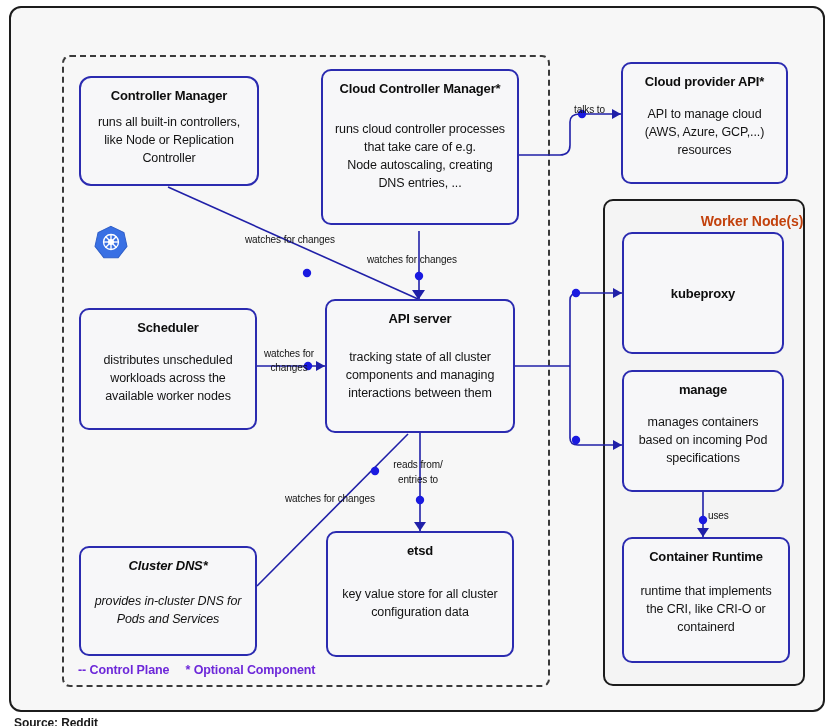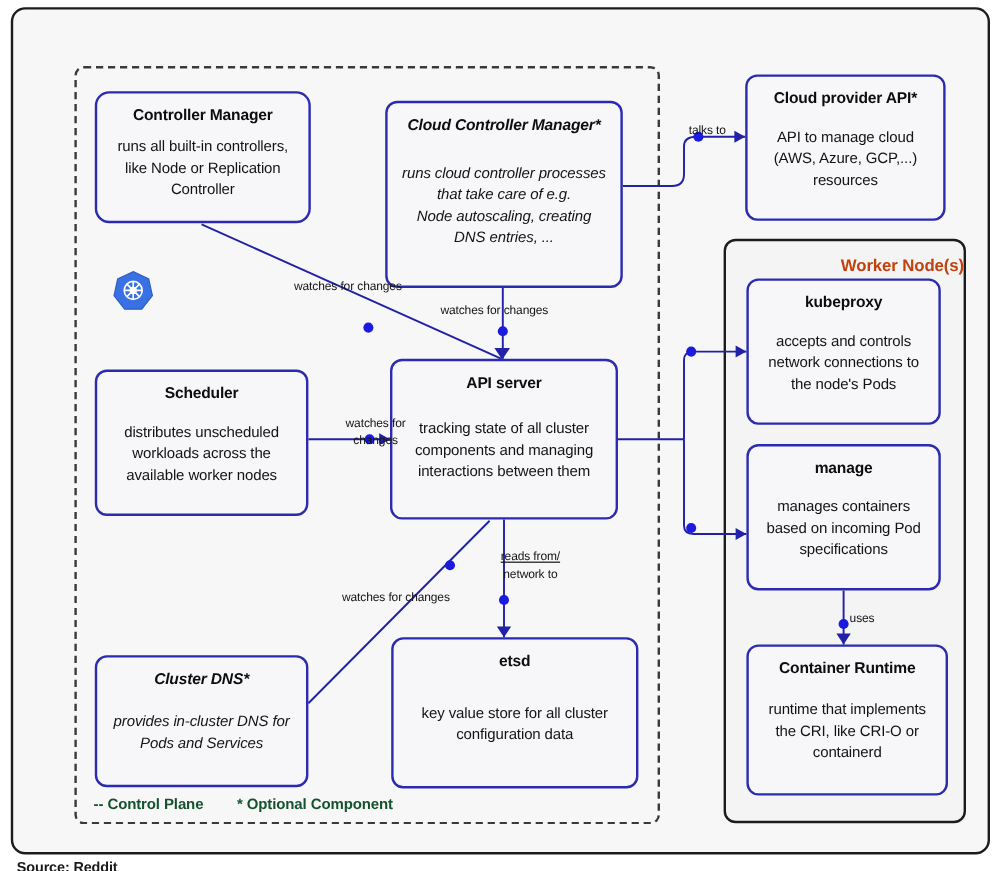--- a/index.html
+++ b/index.html
@@ -90,56 +90,56 @@
     color: #131313;
     text-align: center;
     line-height: 1.45;
     letter-spacing: -0.1px;
     margin-top: auto;
     margin-bottom: auto;
     padding: 0 2px;
   }
   
   #node-controller-manager { left: 79px;  top: 76px;  width: 180px; height: 110px; border-radius: 12px; }
-  #node-cloud-controller-manager { left: 321px; top: 84px; width: 198px; height: 156px; font-style: italic; }
+  #node-cloud-controller-manager { left: 321px; top: 69px; width: 198px; height: 156px; }
   #node-cloud-provider-api { left: 621px; top: 62px; width: 167px; height: 122px; }
   #node-scheduler { left: 79px;  top: 308px; width: 178px; height: 122px; }
   #node-api-server { left: 325px; top: 299px; width: 190px; height: 134px; }
   #node-cluster-dns { left: 79px;  top: 546px; width: 178px; height: 110px; font-style: italic; }
-  #node-etsd { left: 326px; top: 531px; width: 206px; height: 126px; }
+  #node-etsd { left: 326px; top: 531px; width: 188px; height: 126px; }
   #node-kubeproxy { left: 622px; top: 232px; width: 162px; height: 122px; justify-content: center; }
   #node-kubelet { left: 622px; top: 370px; width: 162px; height: 122px; }
   #node-container-runtime { left: 622px; top: 537px; width: 168px; height: 126px; }
 
   
   .legend {
     position: absolute;
     left: 78px;
     top: 663px;
     display: flex;
-    gap: 28px;
+    gap: 16px;
     align-items: center;
     font-size: 12.5px;
     font-weight: bold;
-    color: #14532d;
+    color: #6d28d9;
     letter-spacing: -0.1px;
   }
   .legend-item { white-space: nowrap; }
 
   
   .edge-label {
     position: absolute;
     font-size: 10px;
     color: #131313;
     letter-spacing: -0.1px;
     line-height: 1.25;
     white-space: nowrap;
     background: transparent;
   }
-  .edge-label.center { text-align: center; padding-left: 24px; }
+  .edge-label.center { text-align: center; }
 
   
   #wires {
     position: absolute;
     left: 0; top: 0;
     width: 836px; height: 726px;
     pointer-events: none;
   }
 
   
@@ -269,21 +269,20 @@
     <div class="body">provides in-cluster DNS for Pods and Services</div>
   </div>
 
   <div class="node" id="node-etsd">
     <div class="title">etsd</div>
     <div class="body">key value store for all cluster configuration data</div>
   </div>
 
   <div class="node" id="node-kubeproxy">
     <div class="title">kubeproxy</div>
-    <div class="body">accepts and controls network connections to the node's Pods</div>
   </div>
 
   <div class="node" id="node-kubelet">
     <div class="title">manage</div>
     <div class="body">manages containers based on incoming Pod specifications</div>
   </div>
 
   <div class="node" id="node-container-runtime">
     <div class="title">Container Runtime</div>
     <div class="body">runtime that implements the CRI, like CRI-O or containerd</div>
@@ -291,22 +290,22 @@
 
   <div class="edge-label" style="left:245px; top:234px;">watches for changes</div>
 
   <div class="edge-label" style="left:367px; top:254px;">watches for changes</div>
 
   <div class="edge-label" style="left:574px; top:104px;">talks to</div>
 
   <div class="edge-label center" style="left:258px; top:348px; width:62px;">watches for</div>
   <div class="edge-label center" style="left:258px; top:362px; width:62px;">changes</div>
 
-  <div class="edge-label center" style="left:382px; top:459px; width:72px;text-decoration:underline;">reads from/</div>
-  <div class="edge-label center" style="left:382px; top:474px; width:72px;">network to</div>
+  <div class="edge-label center" style="left:382px; top:459px; width:72px;">reads from/</div>
+  <div class="edge-label center" style="left:382px; top:474px; width:72px;">entries to</div>
 
   <div class="edge-label" style="left:285px; top:493px;">watches for changes</div>
 
   <div class="edge-label" style="left:708px; top:510px;">uses</div>
 
   <div class="legend">
     <div class="legend-item">
       <span>--</span>
       <span>Control Plane</span>
     </div>

